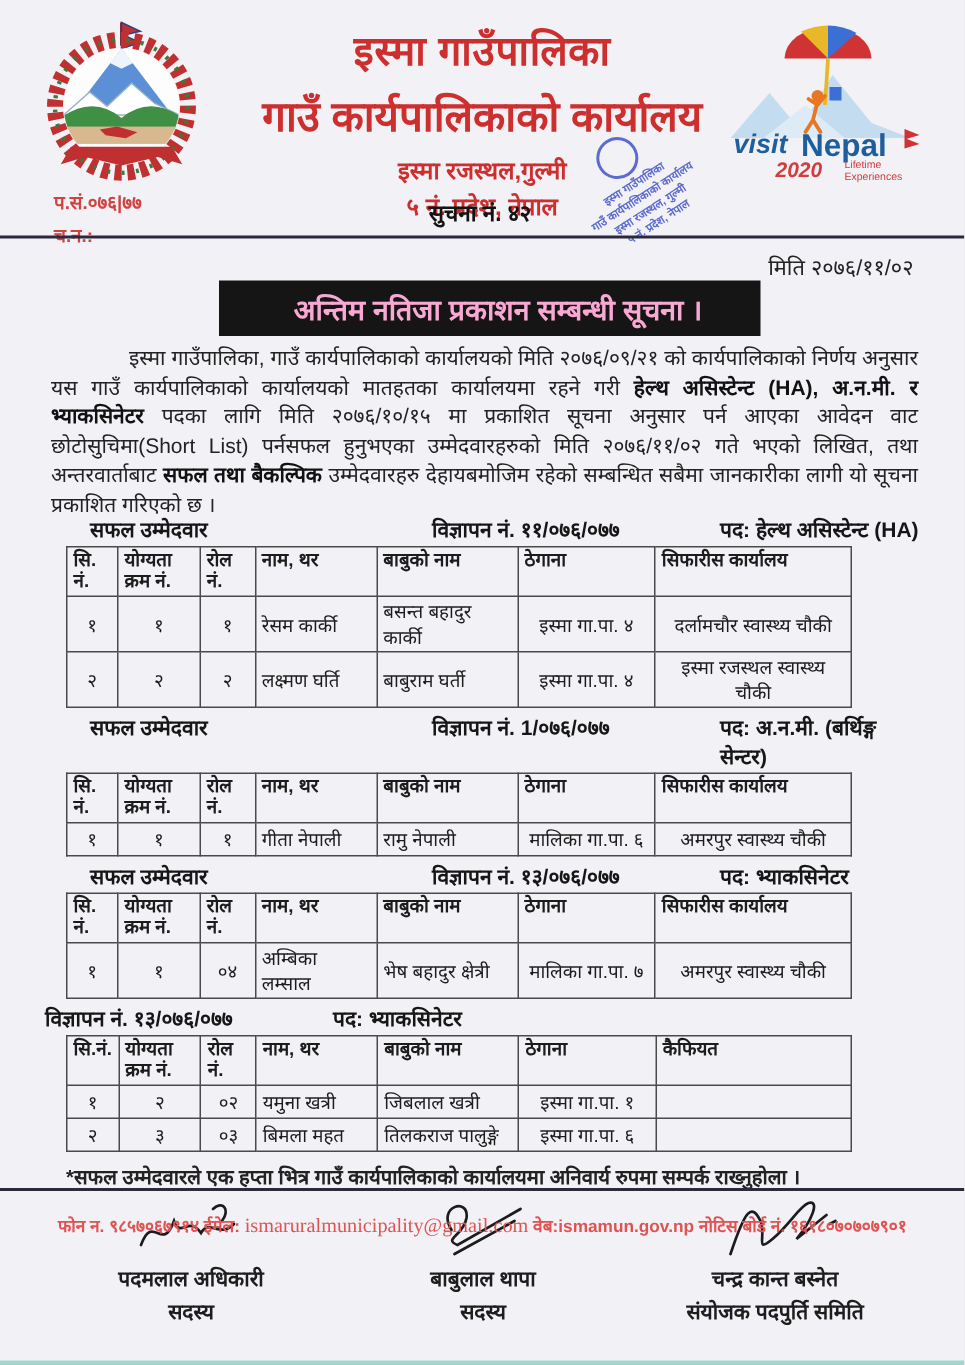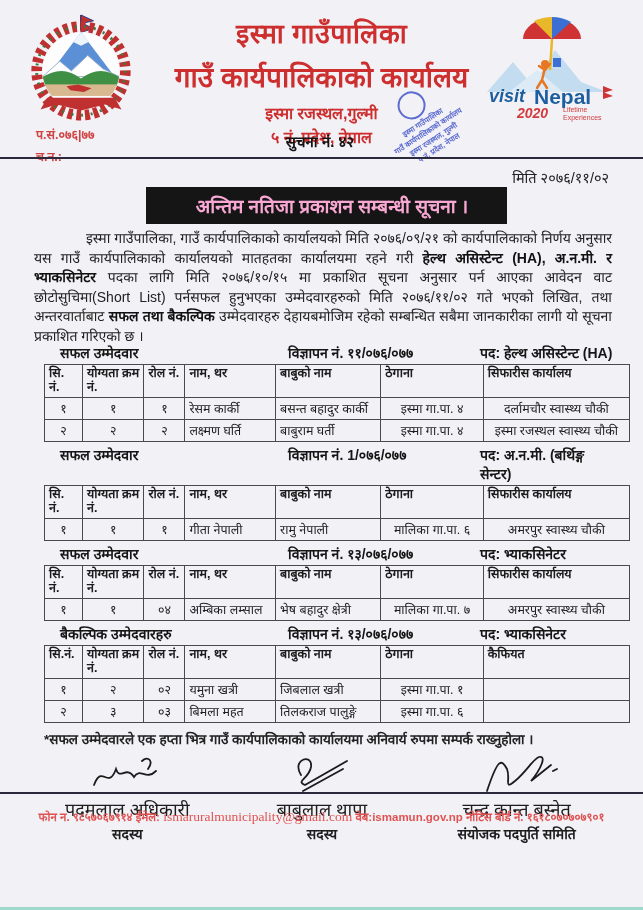--- a/index.html
+++ b/index.html
@@ -34,38 +34,38 @@
   .para{position:absolute;top:229px;left:34px;width:578px;font-size:14px;line-height:19.5px;
         text-align:justify;color:#222;text-indent:52px;}
   .para b{color:#111;}
 
   
   .sections{position:absolute;top:340px;left:30px;width:584px;}
   .sec-line{display:flex;font-weight:bold;font-size:14px;margin:3px 0 2px;color:#161616;}
   .sec-label{flex:0 0 228px;padding-left:30px;}
   .sec-advert{flex:0 0 192px;}
   .sec-post{flex:1;}
-  table.ctable{margin-left:14px;width:586px;border-collapse:collapse;font-size:12.5px;color:#1c1c1c;
+  table.ctable{margin-left:14px;width:524px;border-collapse:collapse;font-size:12.5px;color:#1c1c1c;
                background:transparent;}
   .ctable th,.ctable td{border:1px solid #4a4a4a;padding:1px 4px;}
   .ctable th{font-weight:bold;text-align:left;vertical-align:top;height:30px;line-height:14px;}
   .ctable th:nth-child(1){width:6.5%;} .ctable th:nth-child(2){width:10.5%;}
   .ctable th:nth-child(3){width:7%;}  .ctable th:nth-child(4){width:15.5%;}
   .ctable th:nth-child(5){width:18%;} .ctable th:nth-child(6){width:17.5%;}
   .ctable th:nth-child(6),.ctable th:nth-child(7){text-align:left;}
   .ctable td{height:19px;}
   .ctable td.c0,.ctable td.c1,.ctable td.c2,.ctable td.c5,.ctable td.c6{text-align:center;}
 
   .footnote{margin:7px 0 0 14px;font-size:13.5px;font-weight:bold;color:#222;}
 
   
   .sigs{display:flex;margin-top:3px;}
   .sig{flex:1;text-align:center;}
   .sig svg{height:46px;display:block;margin:0 auto;}
-  .sig-name{font-size:18px;font-weight:normal;white-space:nowrap;}
+  .sig-name{font-size:14px;font-weight:bold;white-space:nowrap;}
   .sig-role{font-size:14px;font-weight:bold;margin-top:3px;white-space:nowrap;}
 
   
   .footer{position:absolute;top:809px;left:0;right:0;text-align:center;color:#e05353;
           font-size:11.5px;font-weight:bold;}
   .footer .latin{font-family:"Liberation Serif",serif;font-size:13.5px;font-weight:normal;}
 </style>
 </head>
 <body>
 
@@ -248,21 +248,20 @@
               <td class="c4">भेष बहादुर क्षेत्री</td>
               <td class="c5">मालिका गा.पा. ७</td>
               <td class="c6">अमरपुर स्वास्थ्य चौकी</td>
             </tr>
           </tbody>
         </table>
     </div>
 
     <div class="section">
       <div class="sec-line">
-        <span class="sec-label">बैकल्पिक उम्मेदवारहरु</span>
         <span class="sec-advert">विज्ञापन नं. १३/०७६/०७७</span>
         <span class="sec-post">पद: भ्याकसिनेटर</span>
       </div>
       <table class="ctable">
           <thead>
             <tr>
               <th>सि.नं.</th>
               <th>योग्यता क्रम नं.</th>
               <th>रोल नं.</th>
               <th>नाम, थर</th>

